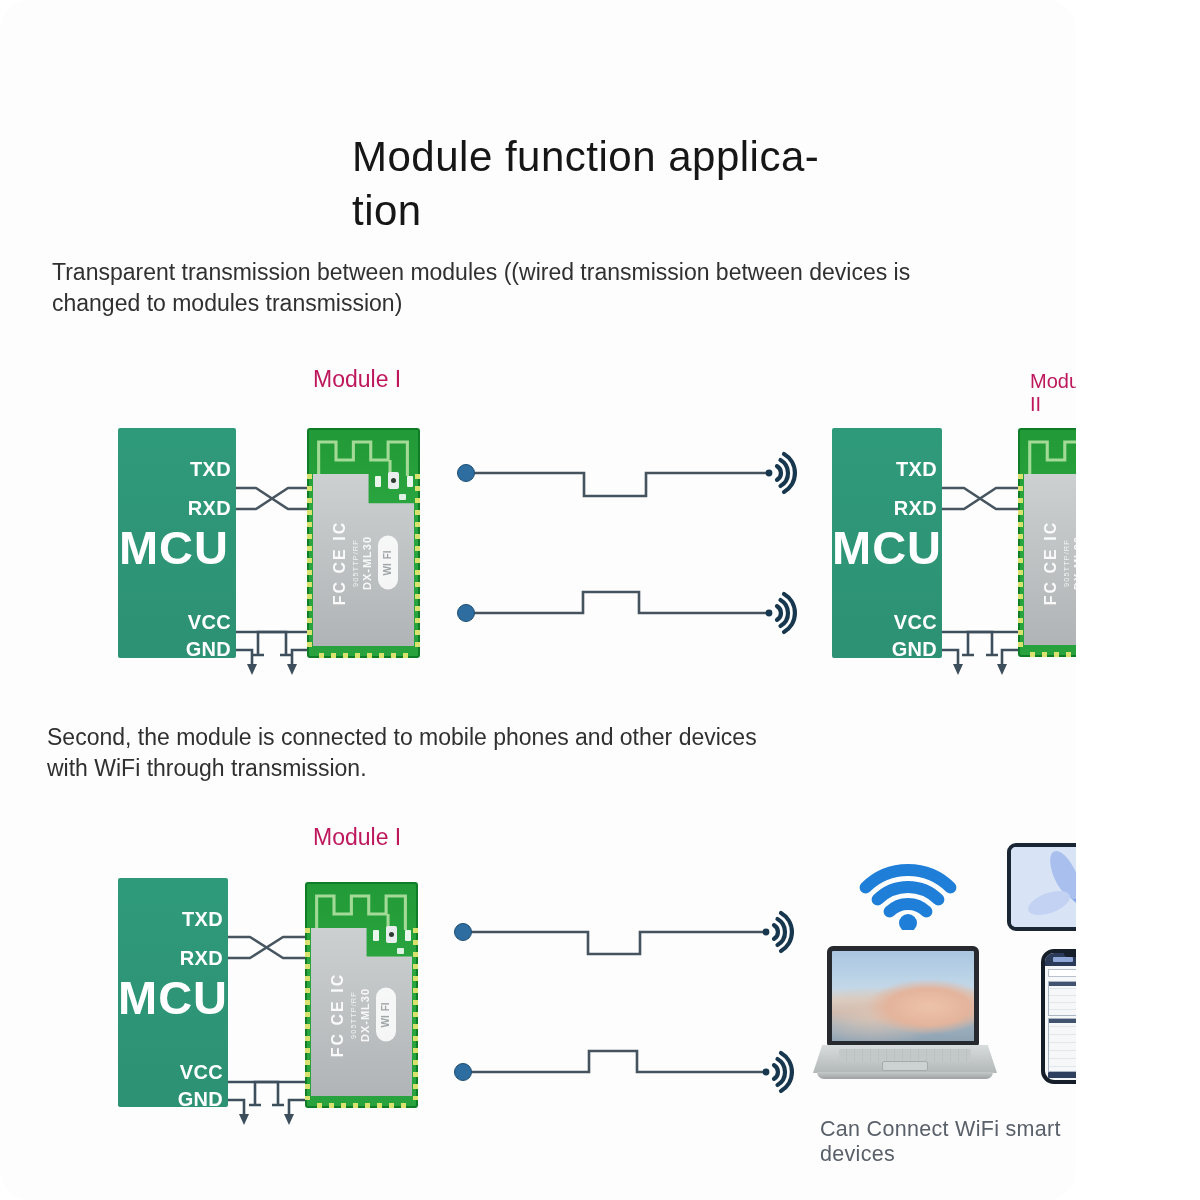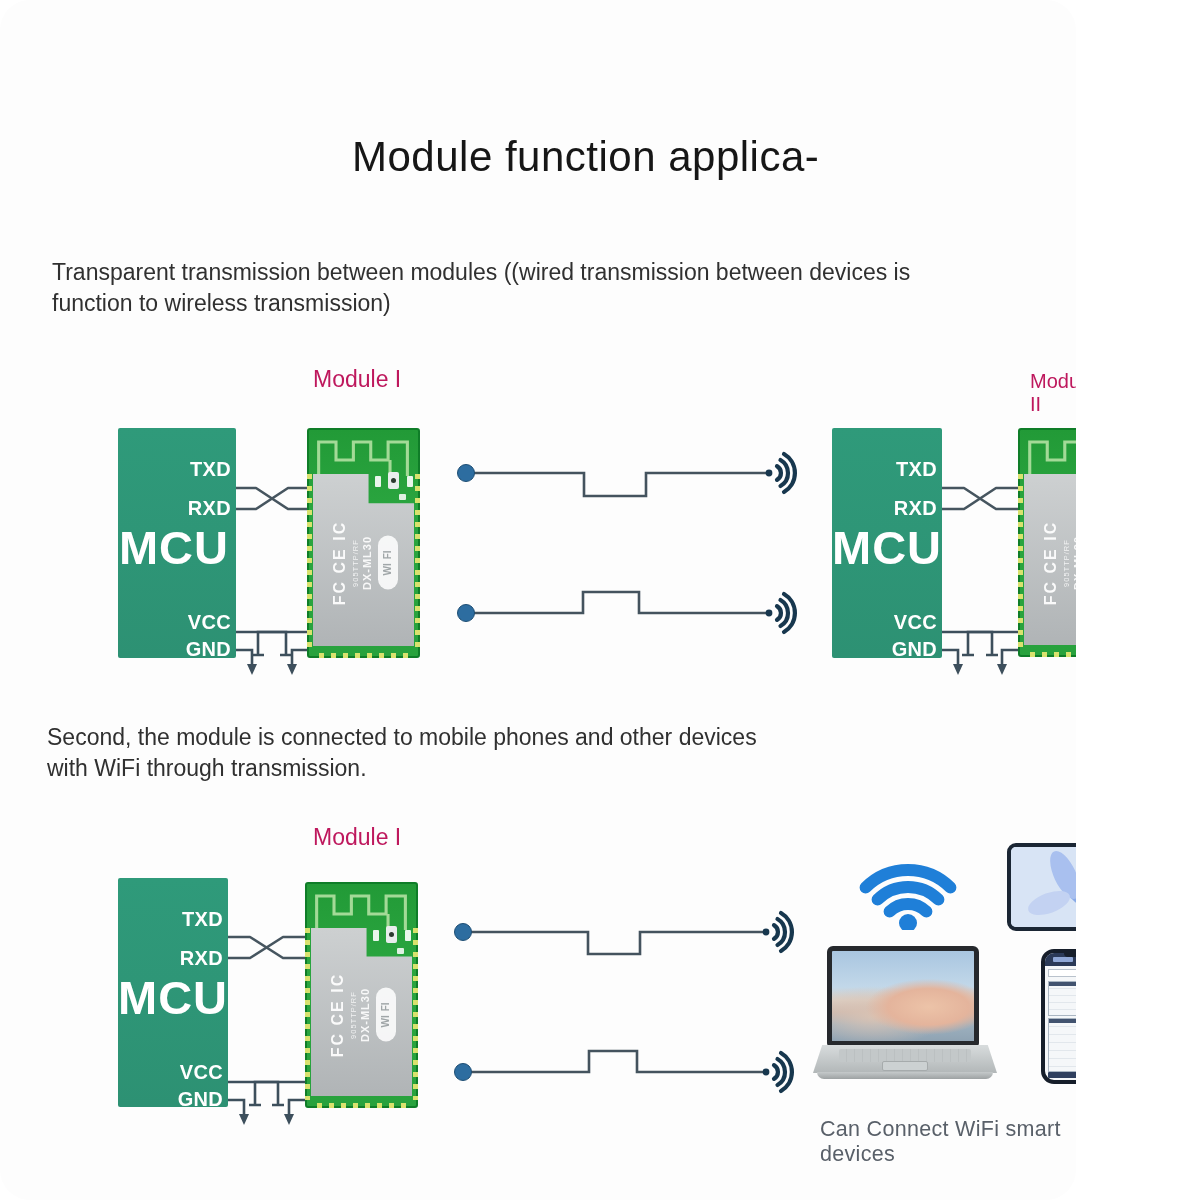--- a/index.html
+++ b/index.html
@@ -94,25 +94,26 @@
 </style>
 </head>
 <body>
 
 <div class="canvas">
 
   <div class="abs bg-strip"></div>
 
   <div class="abs title">
     <div>Module function applica-</div>
+    <div>tion</div>
   </div>
 
   <div class="abs para para1">
     <div>Transparent transmission between modules ((wired transmission between devices is</div>
-    <div>function to wireless transmission)</div>
+    <div>changed to modules transmission)</div>
   </div>
 
   <div class="abs para para2">
     <div>Second, the module is connected to mobile phones and other devices</div>
     <div>with WiFi through transmission.</div>
   </div>
 
   <div class="abs mod-label" style="left:313px;top:366px;">Module I</div>
   <div class="abs mod-label small" style="left:1030px;top:370px;">Module II</div>
   <div class="abs mod-label" style="left:313px;top:824px;">Module I</div>

